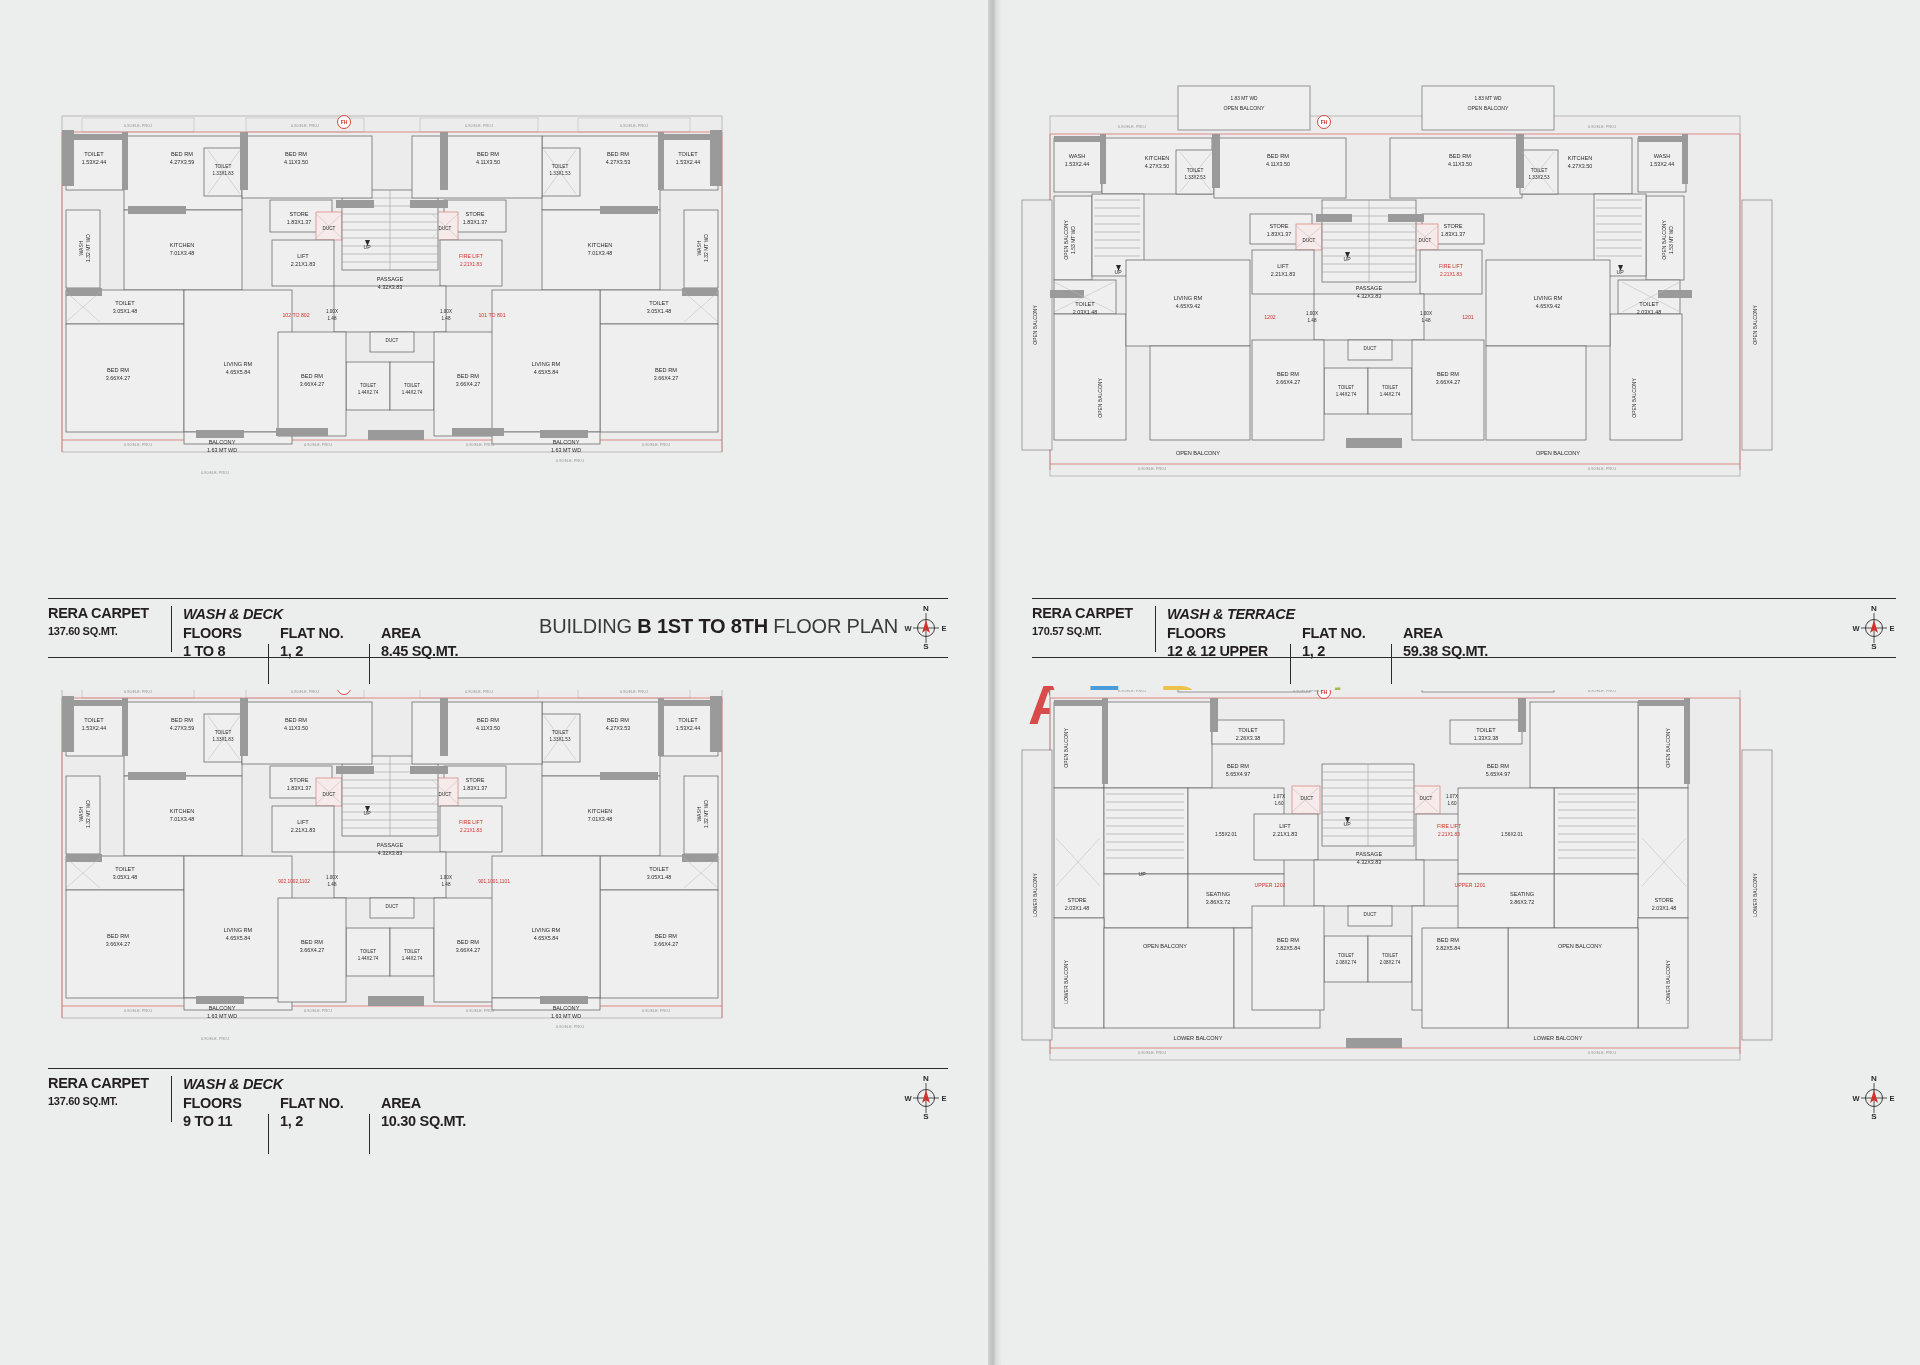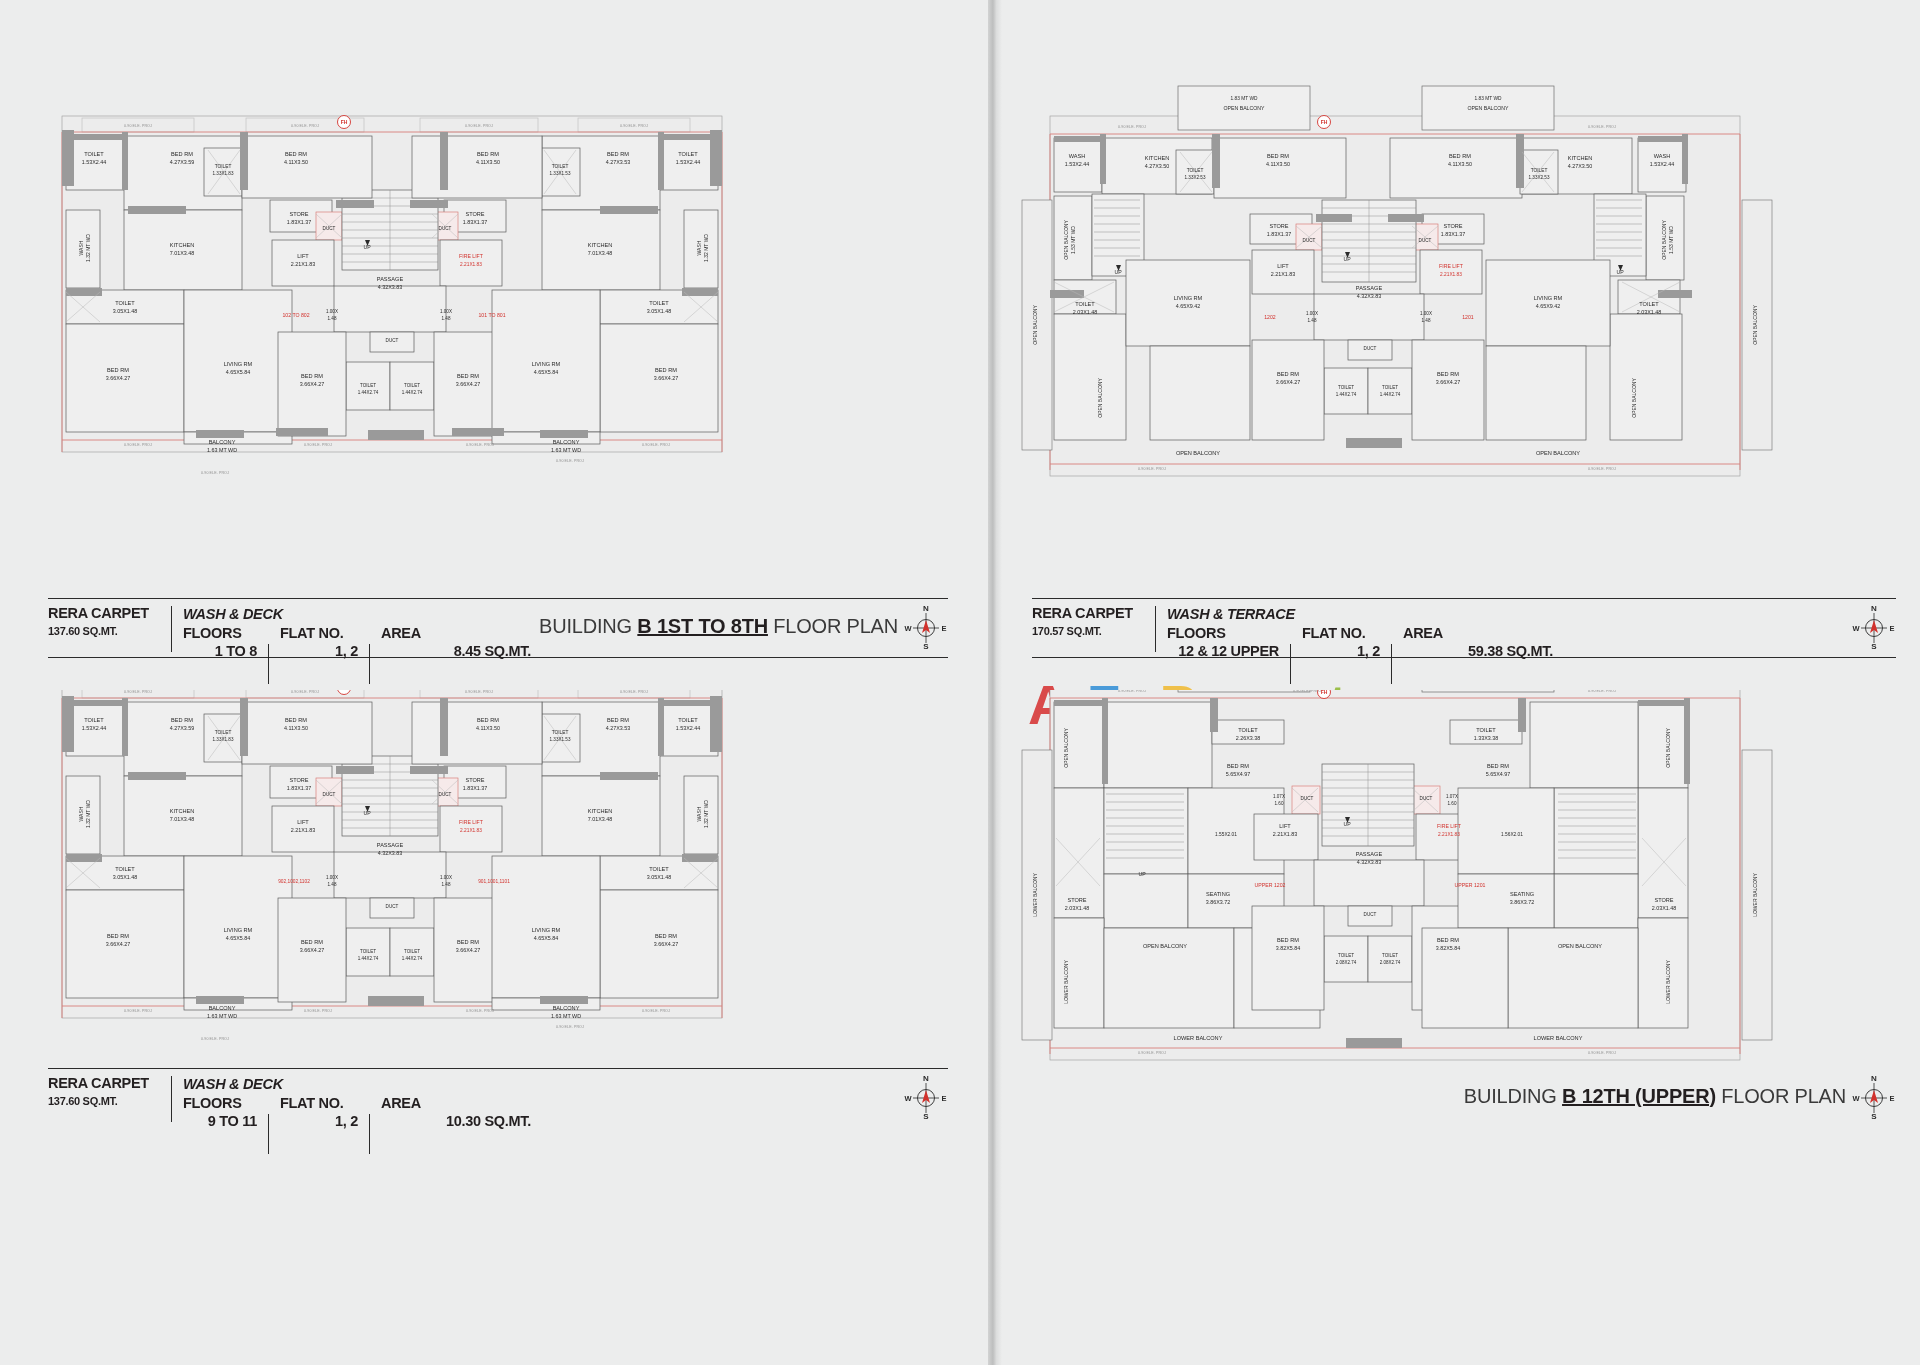--- a/index.html
+++ b/index.html
@@ -45,32 +45,32 @@
   .lg-rera .l1 { font-size:14.5px; font-weight:700; letter-spacing:-0.3px; line-height:17px;}
   .lg-rera .l2 { font-size:11px; font-weight:700; letter-spacing:-0.3px; line-height:18px;}
 
   .vline { width:1px; background:#2b2b2b; align-self:stretch; margin:1px 11px 6px 11px; }
   .vline.short { align-self:flex-start; height:40px; margin-top:20px; }
 
   .lg-wash { }
   .lg-wash .title { font-size:14.5px; font-weight:700; letter-spacing:-0.3px; line-height:19px;font-style:italic; }
   .lg-cols { display:flex; }
   .lg-cell .h { font-size:14.5px; font-weight:700; letter-spacing:-0.3px; line-height:18px; }
-  .lg-cell .v { font-size:14.5px; font-weight:700; letter-spacing:-0.3px; line-height:18px;text-align:right; }
+  .lg-cell .v { font-size:14.5px; font-weight:700; letter-spacing:-0.3px; line-height:18px; }
   .lg-cell.floors { width:74px; }
   .lg-cell.flatno { width:78px; }
   .lg-cell.area   { width:150px; }
 
   .lg-spacer { flex:1; }
 
   .lg-title {
     font-size:20px; font-weight:400; letter-spacing:-0.2px;
     color:#3a3a3a; white-space:nowrap; align-self:flex-start; padding-top:10px;
   }
-  .lg-title b { font-weight:700; color:#231f20;text-decoration:underline; }
+  .lg-title b { font-weight:700; color:#231f20; }
 
   .compass { width:44px; height:48px; margin-left:6px; align-self:flex-start; position:relative; top:-2px;}
   .compass svg { width:100%; height:100%; display:block; }
 
   
   .wm-logo {
     position:absolute; left:1028px; top:672px;
     font-size:56px; font-weight:700; letter-spacing:-2px;
     font-family:"Liberation Sans", sans-serif;
     white-space:nowrap; user-select:none;
@@ -1054,23 +1054,20 @@
         <text x="600" y="2" class="tiny">0.90 ELE. PROJ</text>
         <text x="305" y="2" class="tiny">0.90 ELE. PROJ</text>
         <text x="150" y="364" class="tiny">0.90 ELE. PROJ</text>
         <text x="600" y="364" class="tiny">0.90 ELE. PROJ</text>
       </svg>
     </div>
 
     <div class="legend" style="top:378px; left:30px; right:24px; height:40px;">
       <div class="legend-inner">
         <div class="lg-spacer"></div>
-        <div class="lg-title">
-          <span>BUILDING </span><b>B 12TH (UPPER)</b><span> FLOOR PLAN</span>
-        </div>
         <div class="compass">
           <svg viewBox="0 0 44 48">
             <text x="22" y="8" style="font-size:8px;font-weight:bold;text-anchor:middle">N</text>
             <text x="22" y="46" style="font-size:8px;font-weight:bold;text-anchor:middle">S</text>
             <text x="40" y="28" style="font-size:7.5px;font-weight:bold;text-anchor:middle">E</text>
             <text x="4" y="28" style="font-size:7.5px;font-weight:bold;text-anchor:middle">W</text>
             <circle cx="22" cy="25" r="8.5" fill="none" stroke="#2b2b2b" stroke-width="0.9"></circle>
             <path d="M22 10 V40 M9 25 H35" stroke="#2b2b2b" stroke-width="0.8"></path>
             <path d="M22 17 l4 13 l-4 -3 l-4 3 z" fill="#d2322d"></path>
           </svg>

